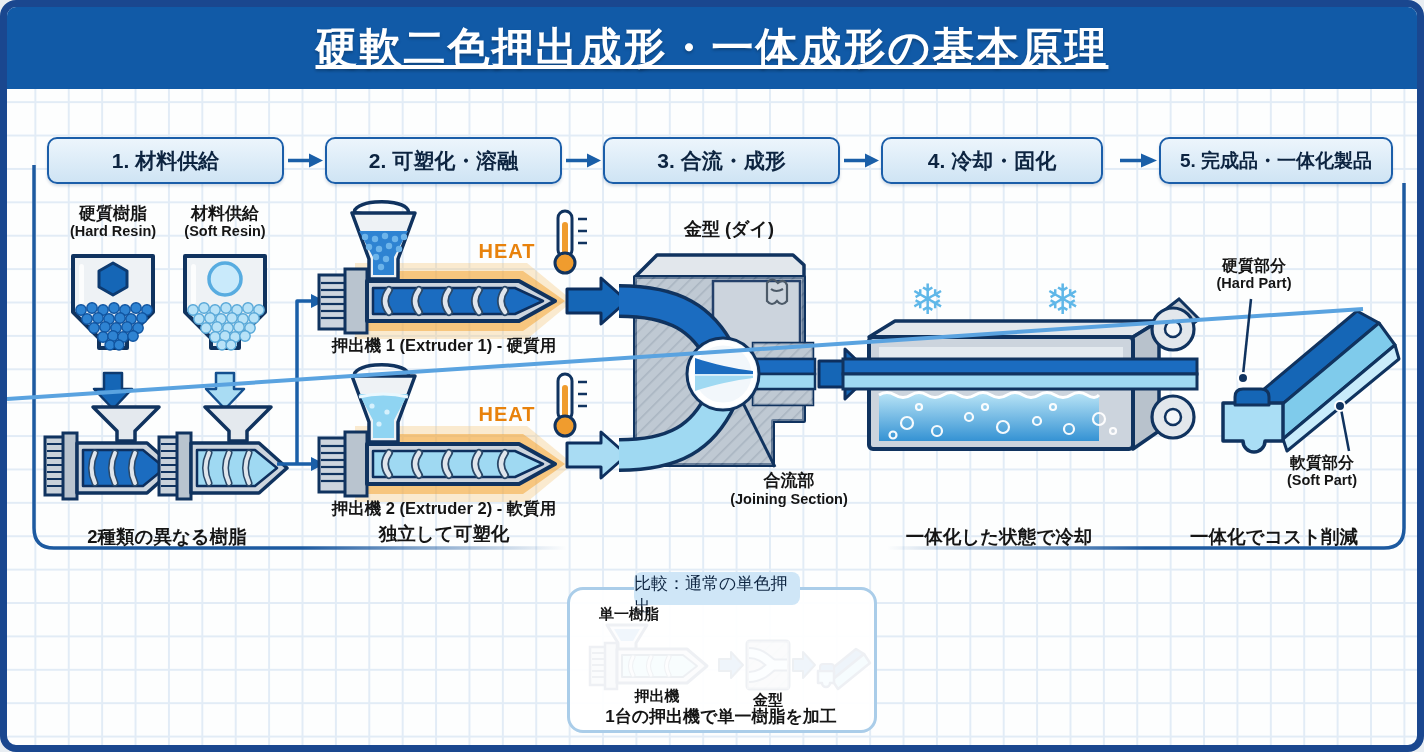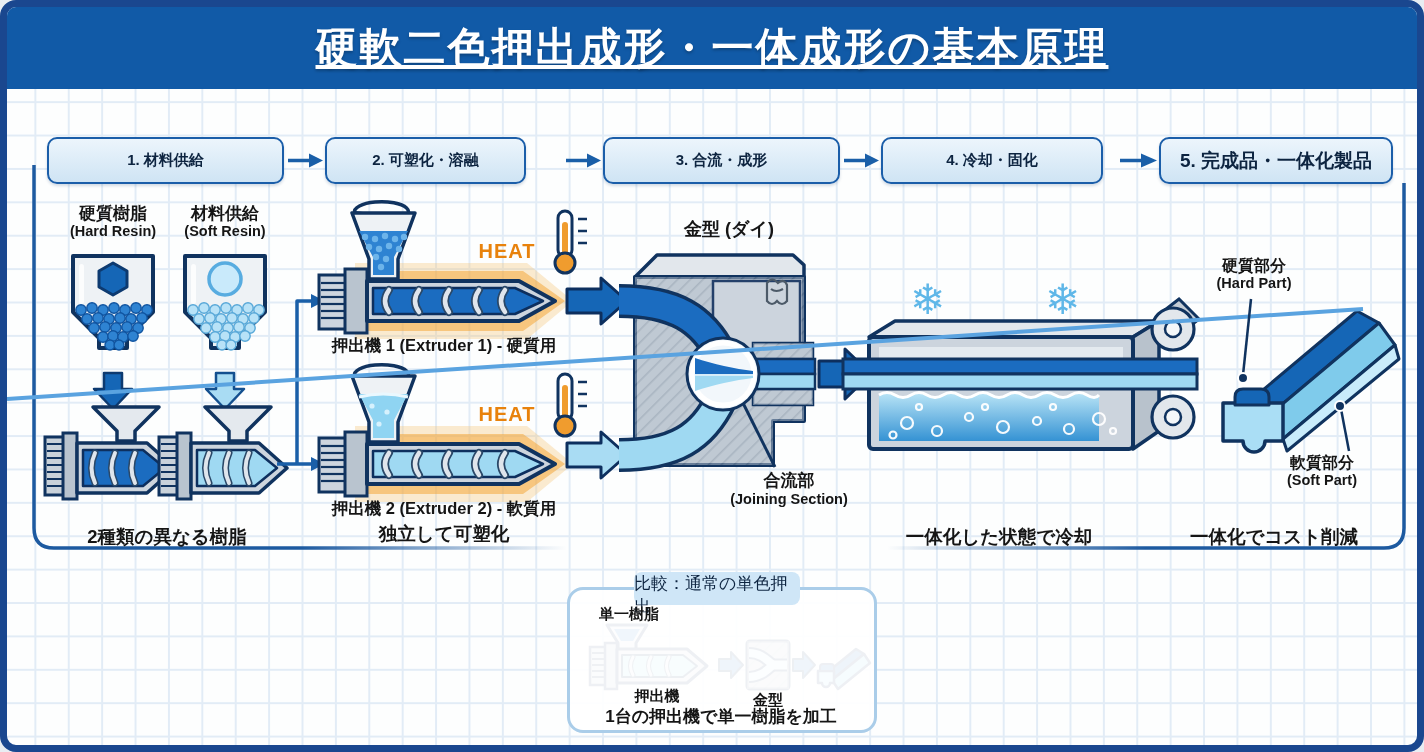--- a/index.html
+++ b/index.html
@@ -25,21 +25,21 @@
   #titlebar h1{
     margin:0; color:#ffffff; font-size:42px; font-weight:bold; letter-spacing:2px;
     text-shadow:0 2px 3px rgba(0,0,0,.25);
     text-decoration:underline;
   }
   .stepbox{
     position:absolute; top:130px; height:47px; box-sizing:border-box;
     background:linear-gradient(#ecf5fc,#cfe4f4);
     border:2.5px solid #1b5ea9; border-radius:10px;
     display:flex; align-items:center; justify-content:center;
-    font-weight:bold; font-size:15px; color:#0d2440;
+    font-weight:bold; font-size:21px; color:#0d2440;
     box-shadow:0 2px 3px rgba(20,60,110,.18);
   }
   .lbl{
     position:absolute; transform:translateX(-50%); text-align:center;
     white-space:nowrap; color:#151515; font-weight:bold; line-height:1.15;
   }
   .jp{font-size:17px;}
   .en{font-size:14.5px; font-weight:bold;}
   .caption{font-size:18.5px;}
   .heat{color:#e8820c; font-size:20px; letter-spacing:1px;}
@@ -488,21 +488,21 @@
     </g>
   </svg>
 
   <div id="titlebar">
     <h1>硬軟二色押出成形・一体成形の基本原理</h1>
   </div>
 
   <div class="stepbox" style="left:40px;width:237px;">
       <span>1. 材料供給</span>
     </div>
-  <div class="stepbox" style="left:318px;width:201px;">
+  <div class="stepbox" style="left:318px;width:237px;">
       <span>2. 可塑化・溶融</span>
     </div>
   <div class="stepbox" style="left:596px;width:237px;">
       <span>3. 合流・成形</span>
     </div>
   <div class="stepbox" style="left:874px;width:222px;">
       <span>4. 冷却・固化</span>
     </div>
   <div class="stepbox" style="left:1152px;width:234px;font-size:19px;">
       <span>5. 完成品・一体化製品</span>

